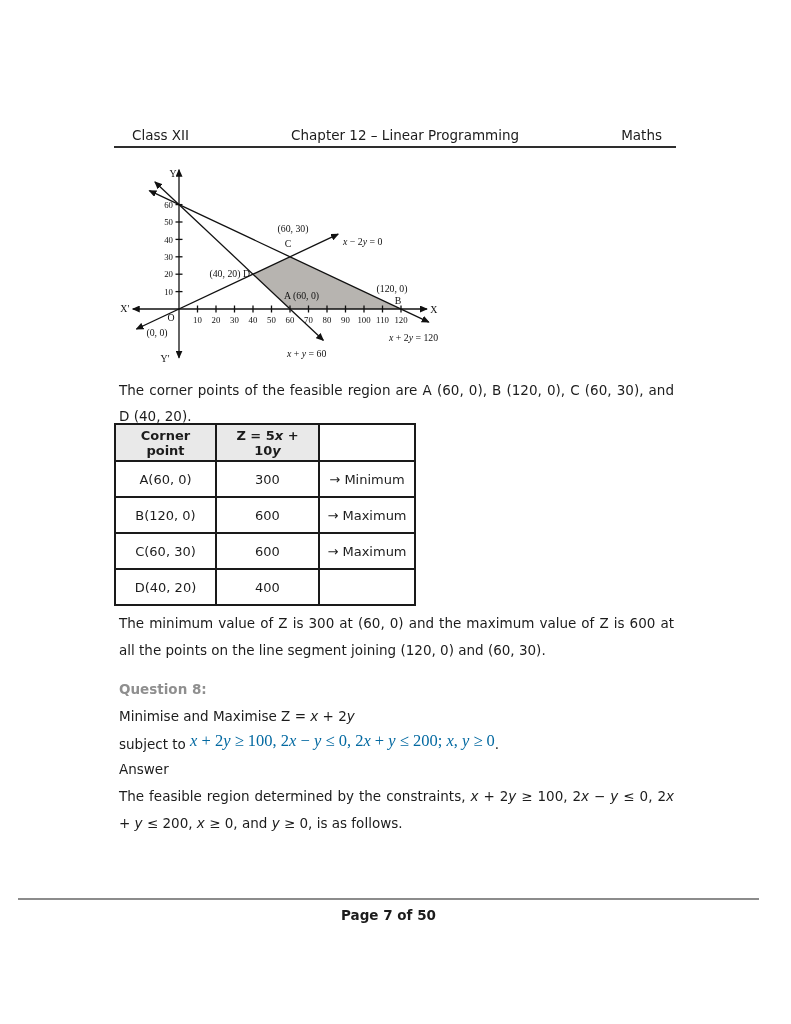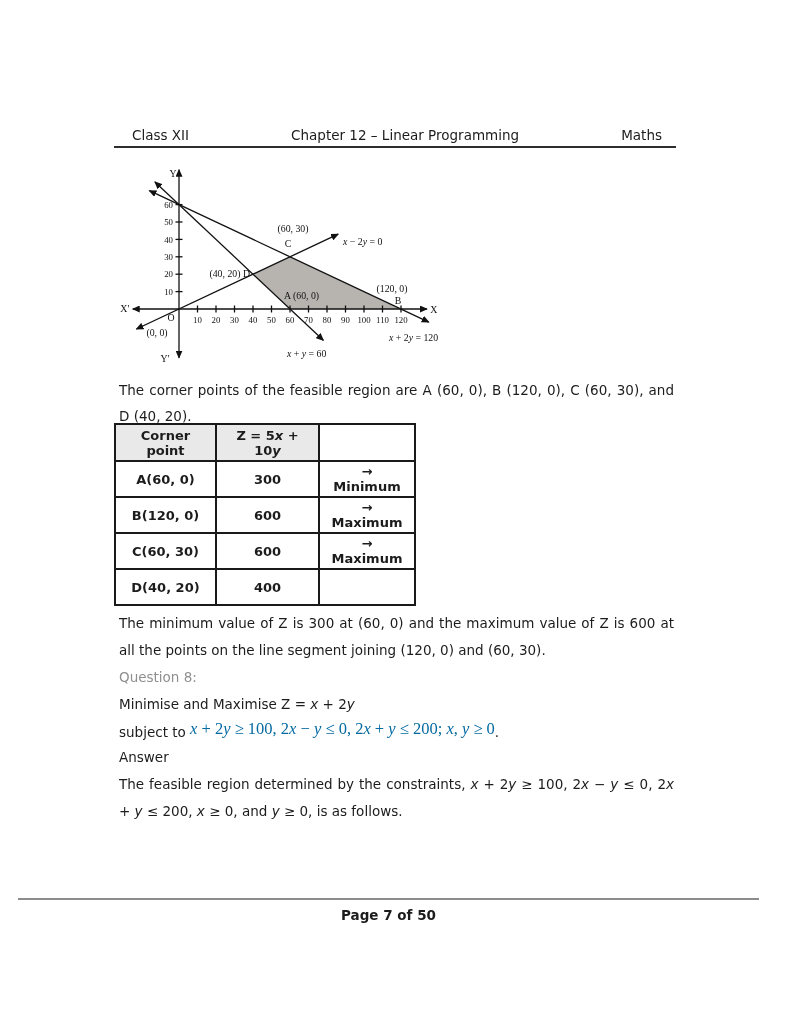--- a/index.html
+++ b/index.html
@@ -28,27 +28,27 @@
   .para1{margin-top:3px; line-height:26px; text-align:justify;}
   .para2{line-height:26px;}
   
   table.ztable{border-collapse:collapse; margin:-6px 0 0 -5px;}
   .ztable th,.ztable td{
     border:2px solid #1a1a1a; text-align:center; vertical-align:middle;
     font-size:13px; padding:0 6px;
   }
   .ztable th{height:35px; font-weight:bold; background:#ffffff;}
   .ztable th.shade{background:#e9e9e9;}
-  .ztable td{height:34px; font-weight:bold;border-radius:7px;}
+  .ztable td{height:34px; font-weight:normal;border-radius:7px;}
   .ztable th:nth-child(1),.ztable td:nth-child(1){width:87px;}
   .ztable th:nth-child(2),.ztable td:nth-child(2){width:89px;}
   .ztable th:nth-child(3),.ztable td:nth-child(3){width:82px;}
   
   .para3{margin-top:4px; line-height:27px; text-align:justify;}
-  .q-heading{line-height:27px; font-weight:normal; color:#8f8f8f;}
+  .q-heading{margin-top:12px; line-height:27px; font-weight:bold; color:#8f8f8f;}
   .line1{line-height:27px;}
   .subject{line-height:28px;}
   .mathimg{
     font-family:"Liberation Serif","DejaVu Serif",serif; font-size:16.5px;
     position:relative; top:-3px; color:#0369a1;
   }
   .answer{line-height:23px;}
   .qbody{margin-top:2px; line-height:27px; text-align:justify;}
   
   .footer{

